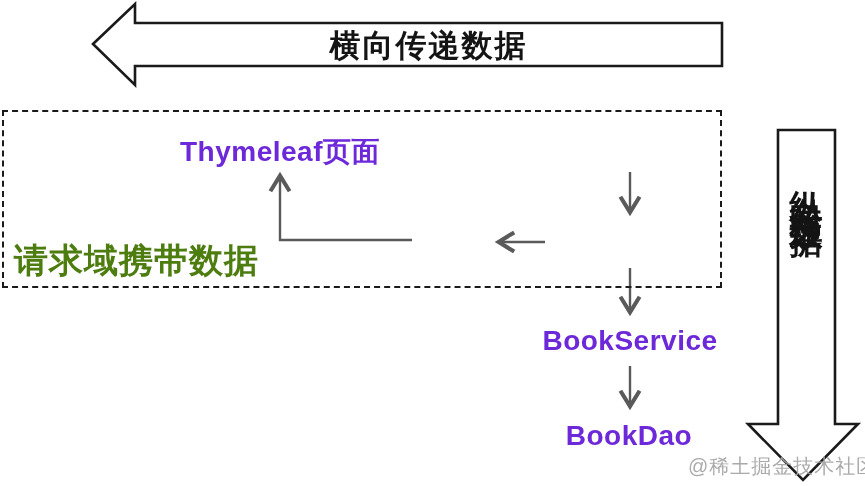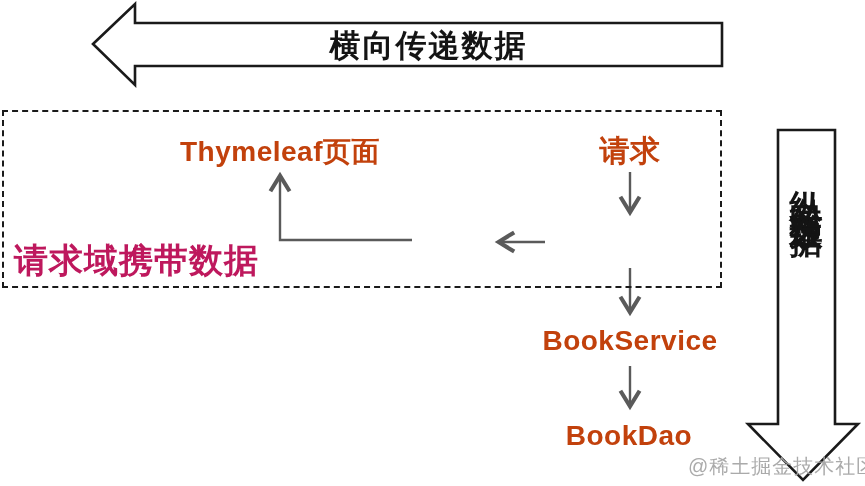--- a/index.html
+++ b/index.html
@@ -4,36 +4,36 @@
 <style>
   html,body{margin:0;padding:0;background:#ffffff;}
   .stage{
     position:relative;width:865px;height:486px;background:#ffffff;
     font-family:"Liberation Sans", sans-serif;color:#1a1a1a;overflow:hidden;
   }
   .layer{position:absolute;left:0;top:0;width:865px;height:486px;}
   .label{
     position:absolute;white-space:nowrap;
     transform:translate(-50%,-50%);
-    font-weight:600;color:#c2410c;letter-spacing:0.5px;text-align:right;
+    font-weight:600;color:#6d28d9;letter-spacing:0.5px;text-align:right;
   }
   .node{font-size:28px;}
   .cjk-big{font-size:30px;font-weight:700;}
   .top-arrow-label{
     position:absolute;left:135px;top:22px;width:587px;height:48px;
     display:flex;align-items:center;justify-content:center;
     font-size:31px;font-weight:700;color:#141414;letter-spacing:2px;
   }
   .dashed-box{
     position:absolute;left:2px;top:110px;width:716px;height:174px;
     border:2.5px dashed #1a1a1a;background:transparent;
   }
   .box-caption{
     position:absolute;left:14px;top:238px;
-    font-size:34px;font-weight:700;color:#be185d;letter-spacing:1px;
+    font-size:34px;font-weight:700;color:#4d7c0f;letter-spacing:1px;
   }
   .vertical-label{
     position:absolute;left:787px;top:164px;width:38px;
     writing-mode:vertical-rl;text-orientation:upright;
     font-size:33px;font-weight:700;color:#141414;letter-spacing:7px;line-height:38px;
   }
   .watermark{
     position:absolute;left:688px;top:453px;
     font-size:20px;font-weight:400;color:#a6a6a6;letter-spacing:1px;
     white-space:nowrap;opacity:0.95;
@@ -67,21 +67,20 @@
   </svg>
 
   <div class="dashed-box"></div>
 
   <div class="top-arrow-label">横向传递数据</div>
 
   <div class="vertical-label">纵向传递数据</div>
 
   <div class="label node" style="left:280px;top:152px;">Thymeleaf页面</div>
 
-  <div class="label cjk-big" style="left:630px;top:151px;">请求</div>
 
 
 
   <div class="label node" style="left:629px;top:436px;">BookDao</div>
 
   <div class="label node" style="left:630px;top:341px;">BookService</div>
 
   <div class="box-caption">请求域携带数据</div>
 
   <div class="watermark">@稀土掘金技术社区</div>

